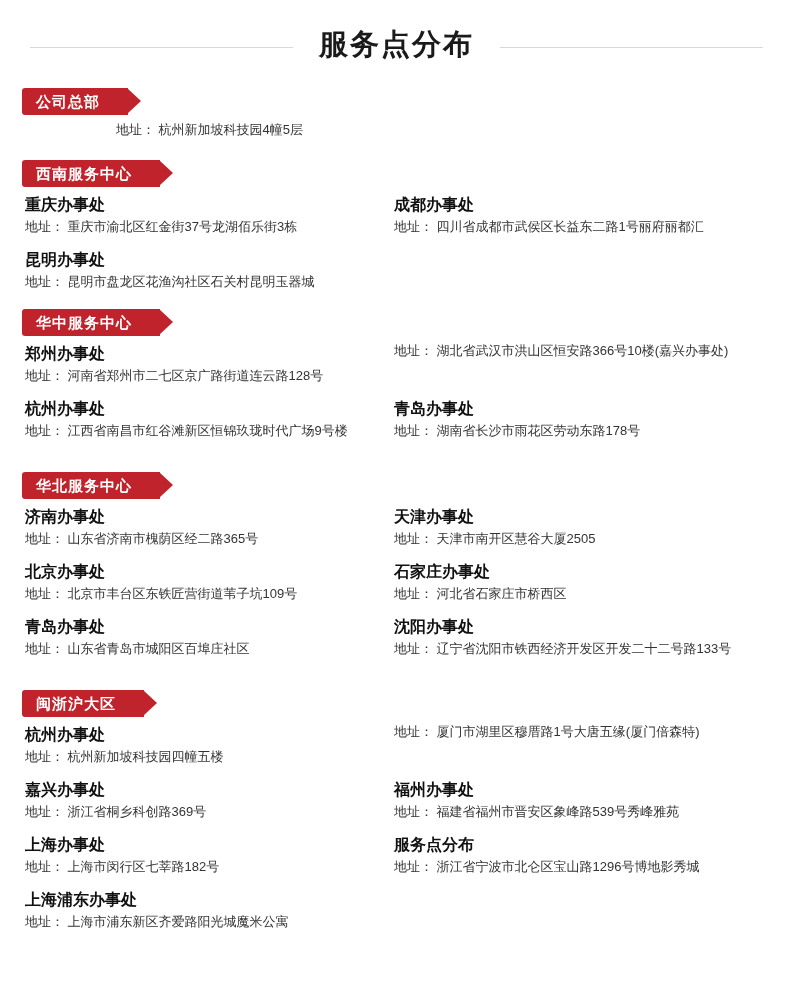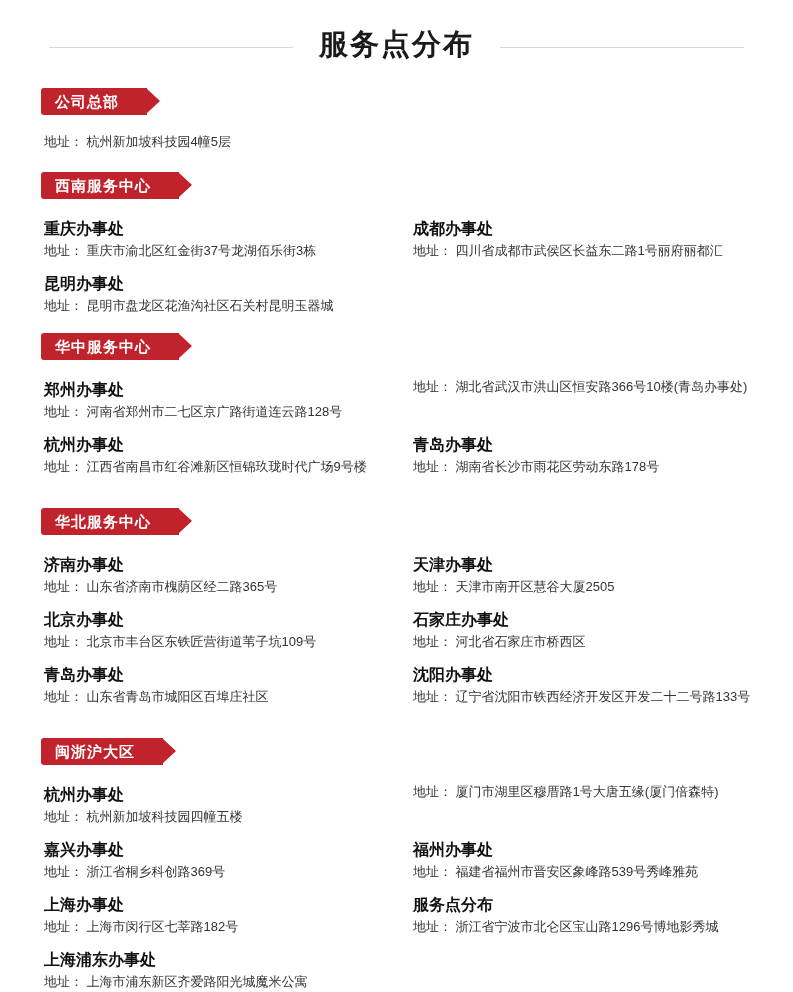--- a/index.html
+++ b/index.html
@@ -12,21 +12,21 @@
     background: #ffffff;
     font-family: "Liberation Sans", "DejaVu Sans", sans-serif;
     color: #1a1a1a;
     -webkit-font-smoothing: antialiased;
   }
   .page {
     position: relative;
     width: 793px;
     height: 992px;
     box-sizing: border-box;
-    padding: 0 41px;
+    padding: 0 22px;
   }
 
   
   .header {
     position: relative;
     height: 88px;
     display: flex;
     align-items: center;
     justify-content: center;
   }
@@ -52,21 +52,21 @@
 
   
   .section {
     margin-bottom: 6px;
   }
   .section-header {
     position: relative;
     display: inline-block;
     height: 27px;
     margin-left: 0px;
-    margin-bottom: 18px;
+    margin-bottom: 6px;
   }
   .tag {
     position: relative;
     display: inline-block;
     height: 27px;
     line-height: 27px;
     padding: 0 28px 0 14px;
     background: #c0232b;
     color: #ffffff;
     font-size: 15px;
@@ -106,20 +106,21 @@
   }
   .office-addr {
     font-size: 13px;
     color: #333333;
     line-height: 1.45;
     white-space: nowrap;
   }
 
   .section.hq .offices {
     padding-left: 3px;
+    text-align: center;
   }
   .section.hq .office-addr {
     font-size: 13px;
   }
   .section.hq .office {
     margin-bottom: 0;
   }
 
   .spacer-lg { height: 14px; }
 </style>
@@ -170,21 +171,21 @@
   <div class="section">
     <div class="section-header">
       <span class="tag">华中服务中心</span>
     </div>
     <div class="offices">
       <div class="office">
         <div class="office-name">郑州办事处</div>
         <div class="office-addr">地址： 河南省郑州市二七区京广路街道连云路128号</div>
       </div>
       <div class="office">
-        <div class="office-addr">地址： 湖北省武汉市洪山区恒安路366号10楼(青岛办事处)</div>
+        <div class="office-addr">地址： 湖北省武汉市洪山区恒安路366号10楼(嘉兴办事处)</div>
       </div>
       <div class="office">
         <div class="office-name">杭州办事处</div>
         <div class="office-addr">地址： 江西省南昌市红谷滩新区恒锦玖珑时代广场9号楼</div>
       </div>
       <div class="office">
         <div class="office-name">青岛办事处</div>
         <div class="office-addr">地址： 湖南省长沙市雨花区劳动东路178号</div>
       </div>
     </div>

